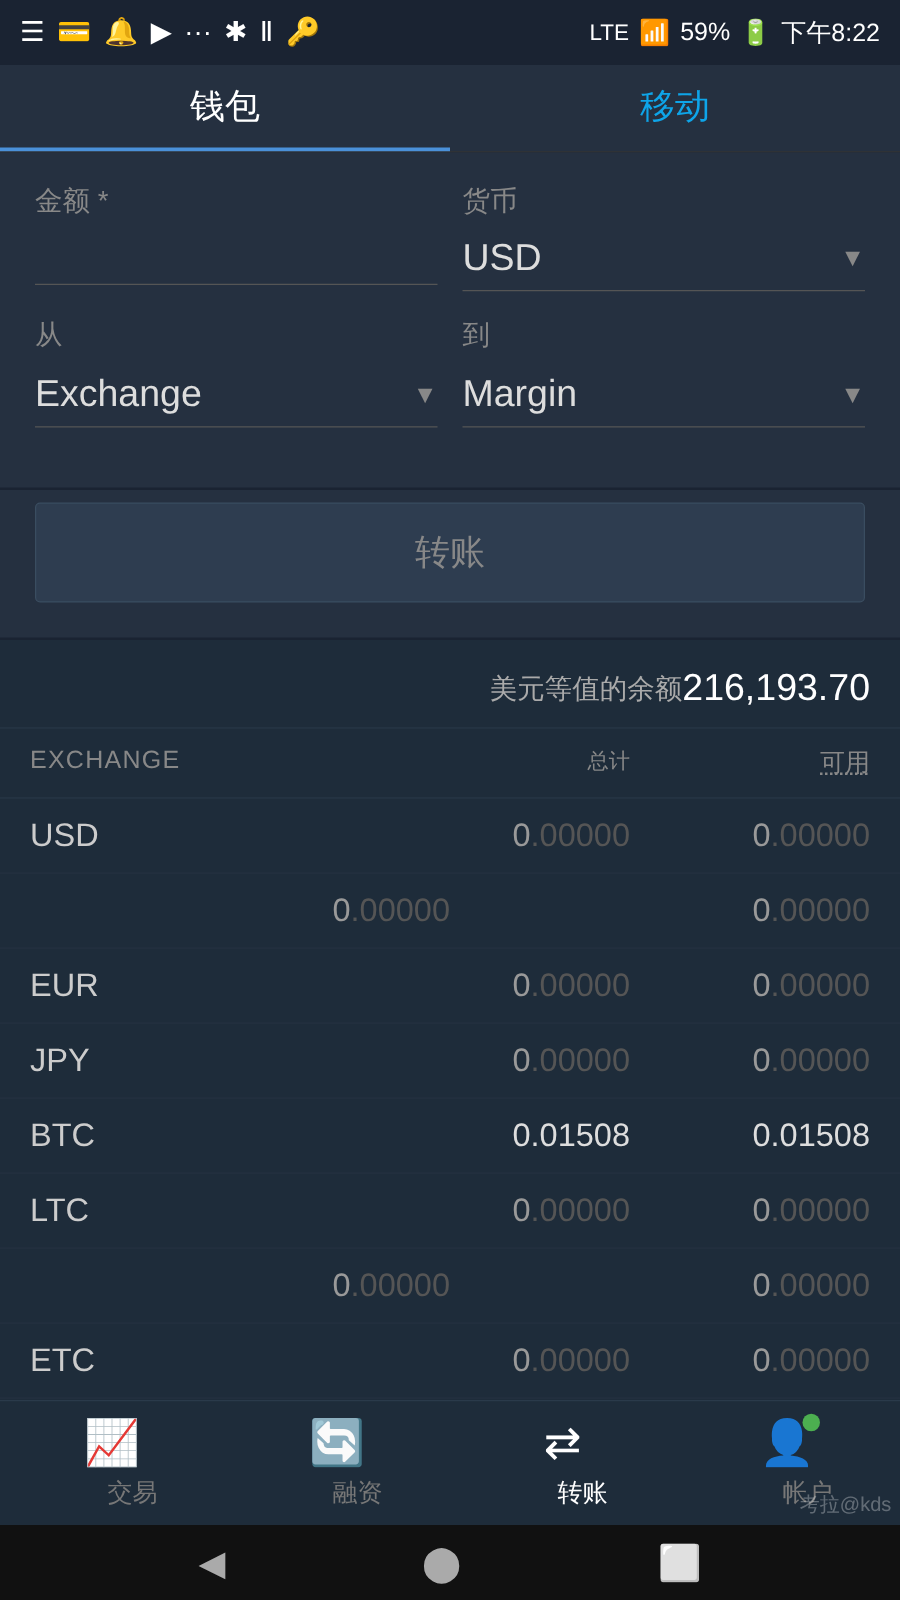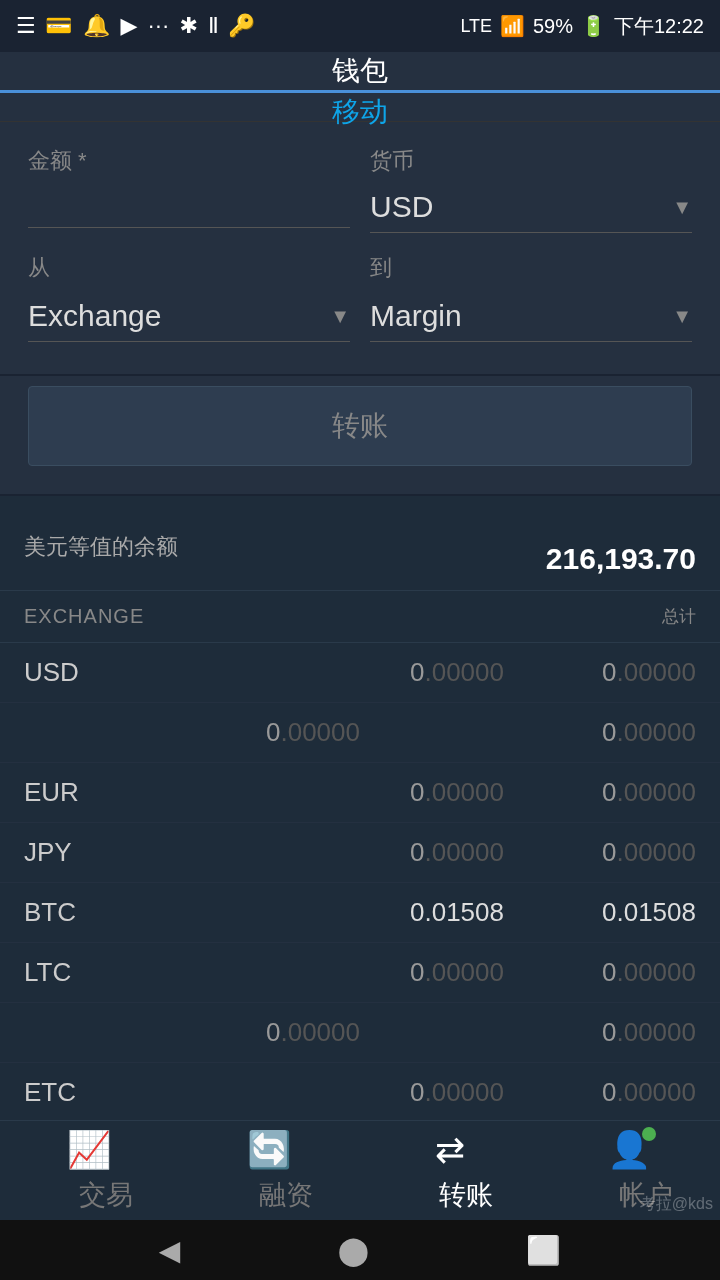--- a/index.html
+++ b/index.html
@@ -28,41 +28,40 @@
     .status-left { display: flex; align-items: center; gap: 10px; }
     .status-right { display: flex; align-items: center; gap: 8px; font-size: 20px; }
 
     
     .top-tabs {
       display: flex;
       width: 720px;
       height: 70px;
       background: #253040;
       border-bottom: 1px solid #333;
-      flex-direction: column;
     }
     .top-tab {
       flex: 1;
       display: flex;
       align-items: center;
       justify-content: center;
       font-size: 28px;
       color: #0ea5e9;
       cursor: pointer;
       border-bottom: 3px solid transparent;
     }
     .top-tab.active {
       color: #fff;
       border-bottom: 3px solid #4a90d9;
     }
 
     
     .form-area {
       background: #253040;
-      padding: 24px 28px 12px 28px;
+      padding: 24px 28px 28px 28px;
       border-bottom: 2px solid #1a2332;
     }
     .form-row {
       display: flex;
       gap: 20px;
       margin-bottom: 20px;
     }
     .form-group {
       flex: 1;
       display: flex;
@@ -133,32 +132,31 @@
       text-align: center;
       cursor: pointer;
     }
 
     
     .balance-section {
       background: #1e2c3a;
       padding: 22px 24px 14px 24px;
       border-bottom: 1px solid #2a3a4a;
       display: flex;
-      justify-content: space-between;
+      justify-content: flex-end;
       align-items: center;
     }
     .balance-label {
       font-size: 22px;
       color: #aaa;
     }
     .balance-value {
       font-size: 30px;
       color: #fff;
-      font-weight: bold;
-      margin-top: 24px;
+      font-weight: normal;
     }
 
     
     .table-header {
       display: flex;
       padding: 14px 24px;
       background: #1e2c3a;
       border-bottom: 1px solid #2a3a4a;
     }
     .th-exchange {
@@ -240,21 +238,21 @@
       color: #777;
       font-size: 20px;
     }
     .nav-item.active {
       color: #fff;
     }
     .nav-icon {
       font-size: 32px;
     }
     .nav-label {
-      font-size: 27px;
+      font-size: 20px;
       margin-left: 32px;
     }
     .nav-avatar-dot {
       position: relative;
       display: inline-block;
     }
     .online-dot {
       width: 14px;
       height: 14px;
       background: #4caf50;
@@ -302,21 +300,21 @@
     <span>···</span>
     <span>✱</span>
     <span>Ⅱ</span>
     <span>🔑</span>
   </div>
   <div class="status-right">
     <span style="font-size:18px;">LTE</span>
     <span>📶</span>
     <span>59%</span>
     <span>🔋</span>
-    <span>下午12:22</span>
+    <span>下午8:22</span>
   </div>
 </div>
 
 <div class="top-tabs">
   <div class="top-tab active">
     <span>钱包</span>
   </div>
   <div class="top-tab">
     <span>移动</span>
   </div>
@@ -364,20 +362,21 @@
 </div>
 
 <div class="balance-section">
   <span class="balance-label">美元等值的余额</span>
   <span class="balance-value">216,193.70</span>
 </div>
 
 <div class="table-header">
   <span class="th-exchange">EXCHANGE</span>
   <span class="th-total">总计</span>
+  <span class="th-available">可用</span>
 </div>
 
 <div class="currency-table" id="currency-table-body">
 <div class="currency-row-item">
       <span class="col-name">USD</span>
       <span class="col-total"><span style="color:#999">0</span><span style="color:#555">.00000</span></span>
       <span class="col-available"><span style="color:#999">0</span><span style="color:#555">.00000</span></span>
     </div>
     <div class="currency-row-item">
       <span class="col-total"><span style="color:#999">0</span><span style="color:#555">.00000</span></span>

